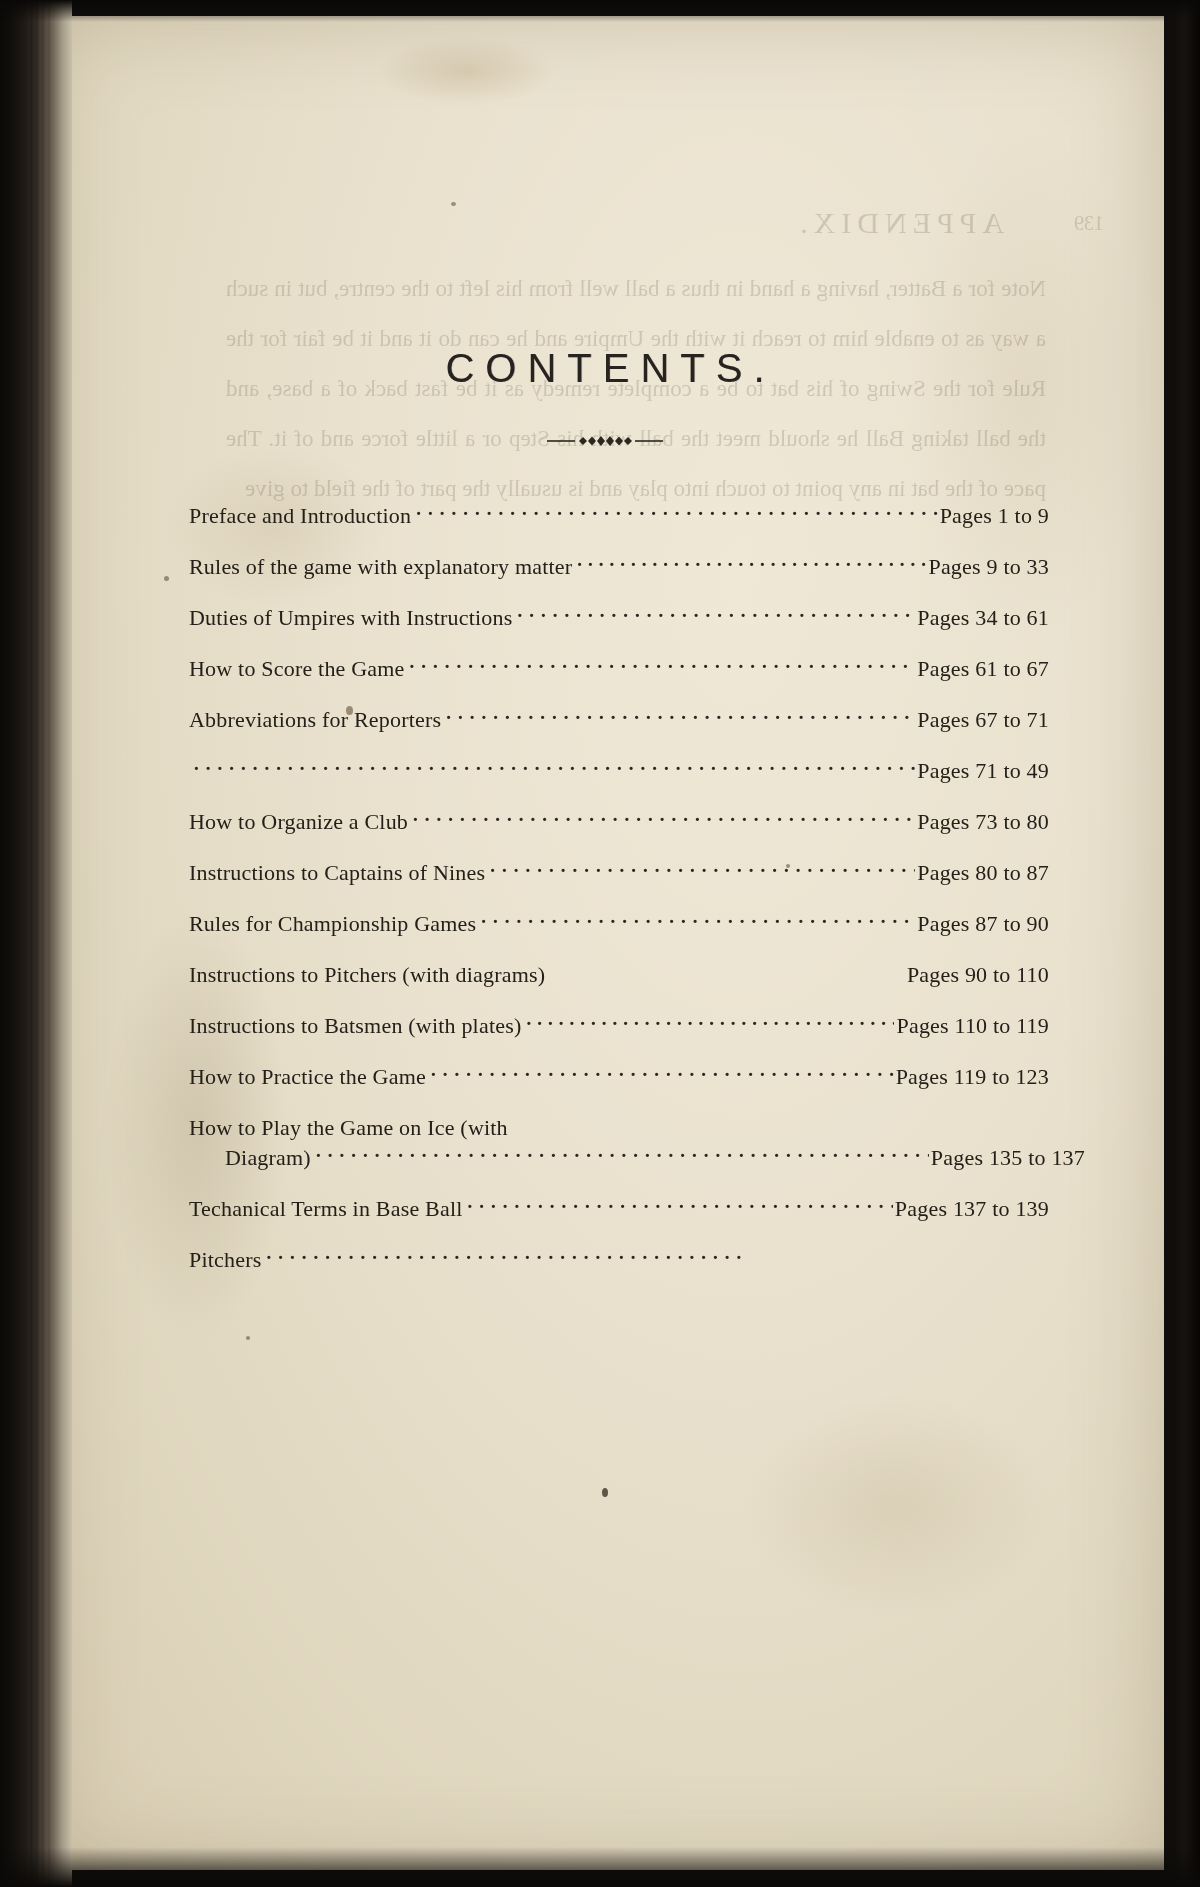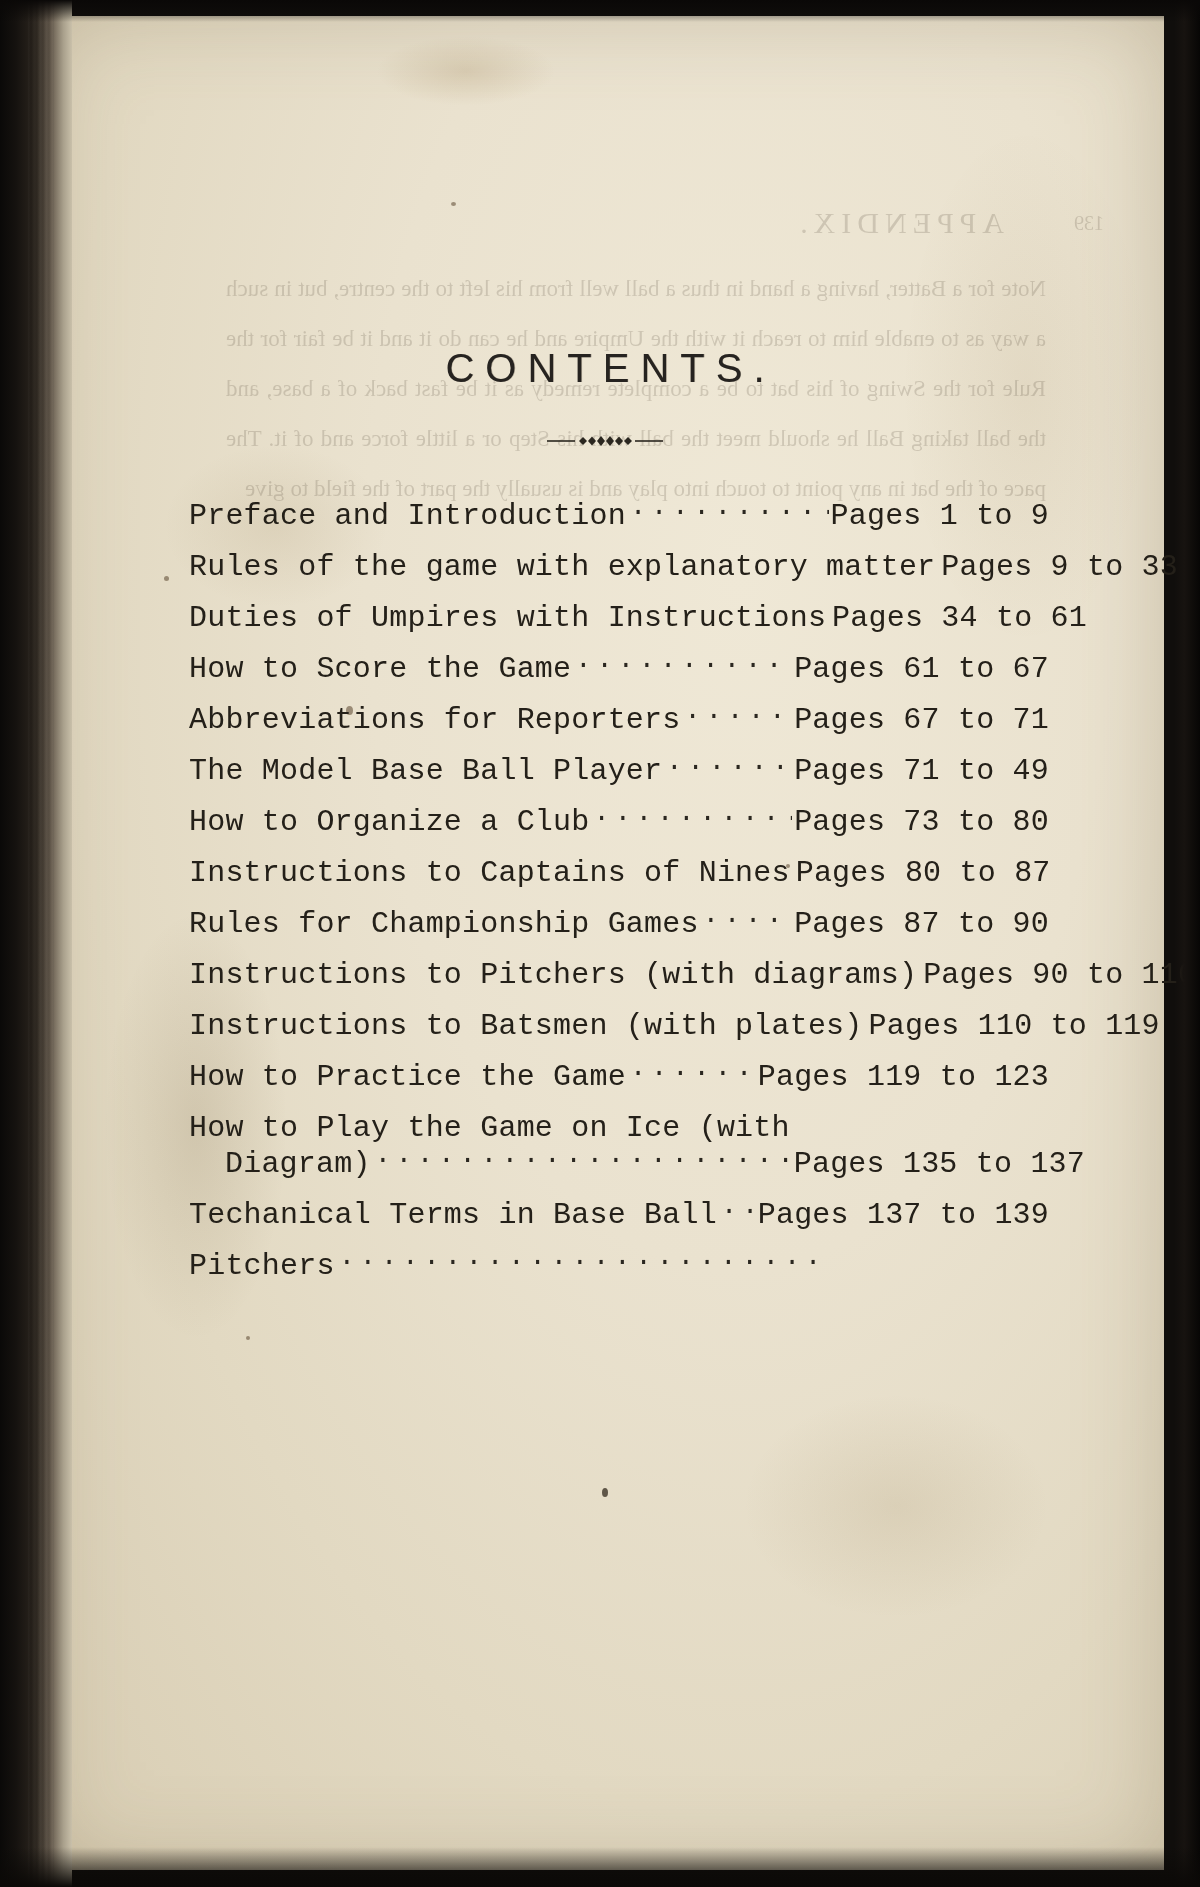--- a/index.html
+++ b/index.html
@@ -148,26 +148,25 @@
     position: absolute;
     top: 485px;
     left: 143px;
     width: 860px;
   }
 
   .toc-row {
     display: flex;
     align-items: baseline;
     width: 100%;
-    font-size: 30px;
+    font-size: 22px;
     line-height: 30px;
     margin-bottom: 21px;
     color: #242019;
     white-space: nowrap;
-    font-family: Liberation Mono, monospace;
   }
   .toc-title {
     flex: 0 0 auto;
     letter-spacing: 0.2px;
   }
   .toc-leader {
     flex: 1 1 auto;
     overflow: hidden;
     margin: 0 2px 0 4px;
     height: 20px;
@@ -180,21 +179,21 @@
     letter-spacing: 5px;
     font-size: 27px;
     color: #2b2720;
     white-space: nowrap;
   }
   .toc-pages {
     flex: 0 0 auto;
     text-align: right;
     letter-spacing: 0.2px;
   }
-  .toc-row.wrap-first { margin-bottom: 6px; }
+  .toc-row.wrap-first { margin-bottom: 0; }
   .toc-row.no-leader .toc-leader::before { content: ""; }
   .toc-row.indent { padding-left: 36px; }
 
   
   .tight .toc-leader::before { letter-spacing: 4px; }
 
   
   #blot {
     position: absolute;
     left: 556px; top: 1472px;
@@ -271,21 +270,20 @@
           <span class="toc-pages">Pages 61 to 67</span>
         </div>
 
         <div class="toc-row">
           <span class="toc-title">Abbreviations for Reporters</span>
           <span class="toc-leader"></span>
           <span class="toc-pages">Pages 67 to 71</span>
         </div>
 
         <div class="toc-row">
-          <span class="toc-title">The Model Base Ball Player</span>
           <span class="toc-leader"></span>
           <span class="toc-pages">Pages 71 to 49</span>
         </div>
 
         <div class="toc-row">
           <span class="toc-title">How to Organize a Club</span>
           <span class="toc-leader"></span>
           <span class="toc-pages">Pages 73 to 80</span>
         </div>
 

